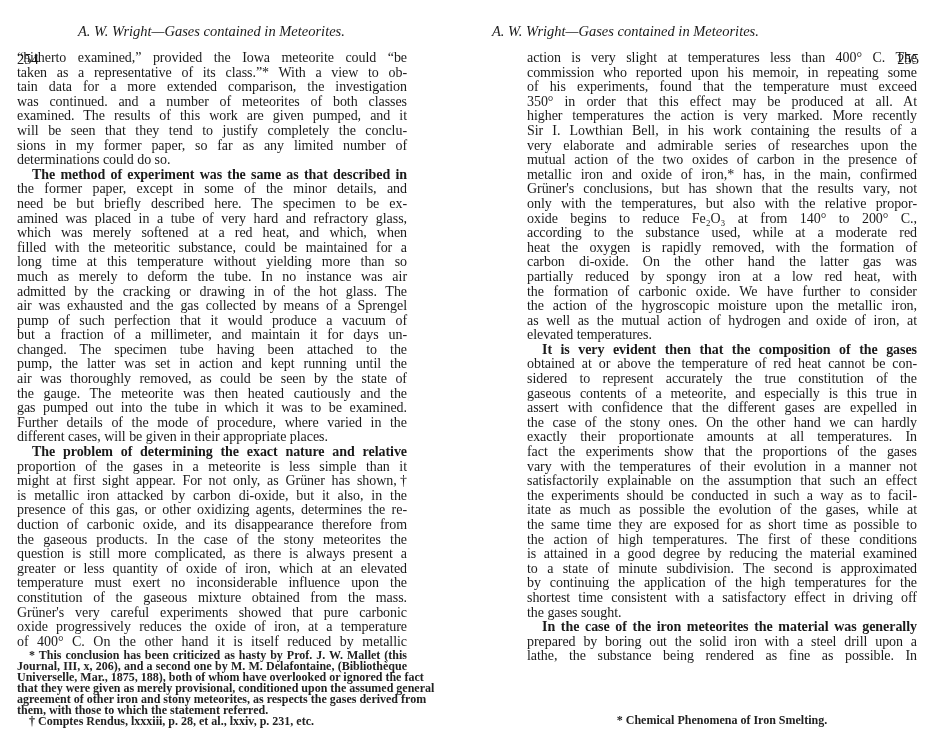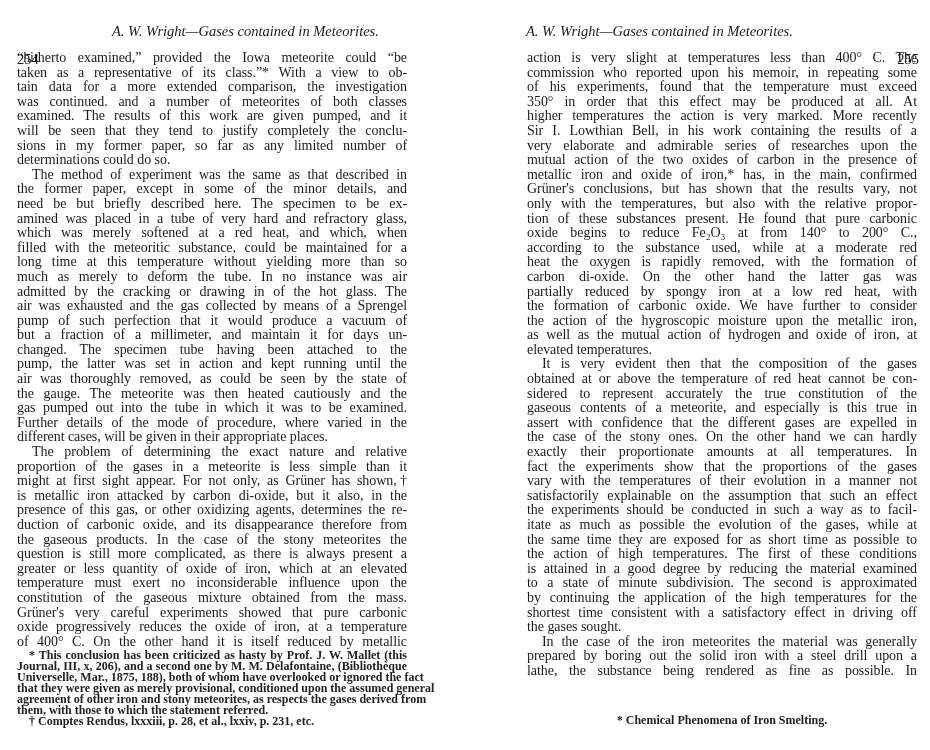--- a/index.html
+++ b/index.html
@@ -39,21 +39,20 @@
       font-size: 14.5px;
       margin-top: 28px;
     }
     .page.left .running-head .folio { left: 0; }
     .page.right .running-head .folio { right: -2px; }
     .running-head .title {
       position: absolute;
       top: 0;
       font-style: italic;
       white-space: nowrap;
-      margin-left: 34px;
     }
     .page.left .running-head .title { left: 61px; }
     .page.right .running-head .title { left: -35px; }
 
     .body-text {
       position: absolute;
       top: 51px;
       left: 0;
       width: 390px;
     }
@@ -65,20 +64,21 @@
       white-space: nowrap;
       text-align: justify;
       text-align-last: justify;
       letter-spacing: -0.05px;
     }
     .line.last {
       text-align-last: left;
     }
     .line.indent {
       padding-left: 15px;
+      font-weight: bold;
     }
     .footnotes {
       position: absolute;
       left: 0;
       width: 390px;
     }
     .page.left .footnotes { top: 650px; }
     .page.right .footnotes { top: 715px; }
     .fn-line {
       display: block;
@@ -171,21 +171,20 @@
       <span class="line">commission who reported upon his memoir, in repeating some</span>
       <span class="line">of his experiments, found that the temperature must exceed</span>
       <span class="line">350° in order that this effect may be produced at all. At</span>
       <span class="line">higher temperatures the action is very marked. More recently</span>
       <span class="line">Sir I. Lowthian Bell, in his work containing the results of a</span>
       <span class="line">very elaborate and admirable series of researches upon the</span>
       <span class="line">mutual action of the two oxides of carbon in the presence of</span>
       <span class="line">metallic iron and oxide of iron,* has, in the main, confirmed</span>
       <span class="line">Grüner's conclusions, but has shown that the results vary, not</span>
       <span class="line">only with the temperatures, but also with the relative propor-</span>
-      <span class="line">tion of these substances present. He found that pure carbonic</span>
       <span class="line">oxide begins to reduce Fe₂O₃ at from 140° to 200° C.,</span>
       <span class="line">according to the substance used, while at a moderate red</span>
       <span class="line">heat the oxygen is rapidly removed, with the formation of</span>
       <span class="line">carbon di-oxide. On the other hand the latter gas was</span>
       <span class="line">partially reduced by spongy iron at a low red heat, with</span>
       <span class="line">the formation of carbonic oxide. We have further to consider</span>
       <span class="line">the action of the hygroscopic moisture upon the metallic iron,</span>
       <span class="line">as well as the mutual action of hydrogen and oxide of iron, at</span>
       <span class="line last">elevated temperatures.</span>
       <span class="line indent">It is very evident then that the composition of the gases</span>

